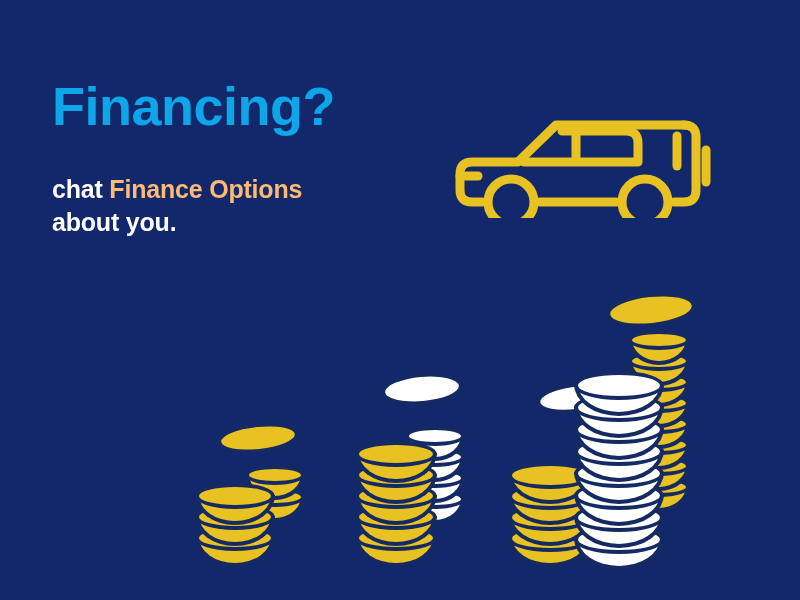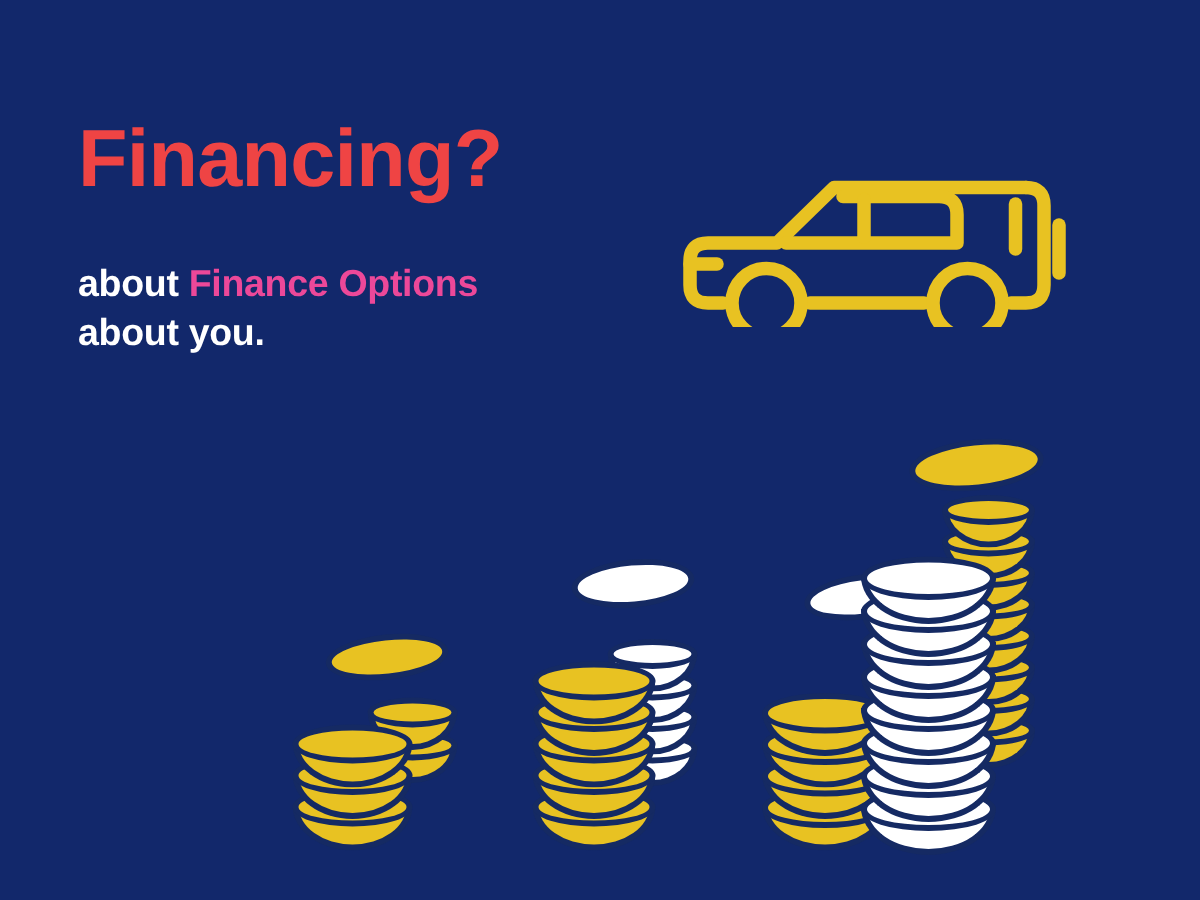--- a/index.html
+++ b/index.html
@@ -21,36 +21,36 @@
   
   #text-block {
     position: absolute;
     left: 52px;
     top: 78px;
     width: 380px;
   }
   #headline {
     font-size: 54px;
     font-weight: 700;
-    color: #ef4444;
+    color: #0ea5e9;
     letter-spacing: -0.5px;
     line-height: 1.05;
     margin: 0;
     white-space: nowrap;
   }
   #subcopy {
     margin-top: 38px;
     font-size: 25px;
     font-weight: 600;
     color: #ffffff;
     line-height: 1.34;
     letter-spacing: -0.2px;
   }
   #subcopy .line { display: block; white-space: nowrap; }
-  .accent { color: #ec4899; }
+  .accent { color: #fdba74; }
 
   
   #car-icon {
     position: absolute;
     left: 452px;
     top: 78px;
     width: 260px;
     height: 140px;
   }
 
@@ -106,21 +106,21 @@
 </style>
 </head>
 <body>
 
 <div id="slide">
 
   <div id="text-block">
     <div id="headline">Financing?</div>
 
     <div id="subcopy">
-      <span class="line"><span>about </span><span class="accent">Finance Options</span></span>
+      <span class="line"><span>chat </span><span class="accent">Finance Options</span></span>
       <span class="line">about you.</span>
     </div>
   </div>
 
   <div id="car-icon">
     <svg viewBox="0 0 260 140" width="260" height="140" aria-hidden="true">
       <g fill="none" stroke="#e8c222" stroke-width="9" stroke-linecap="round" stroke-linejoin="round">
 
         <path d="M 232 47
                  L 104 47

